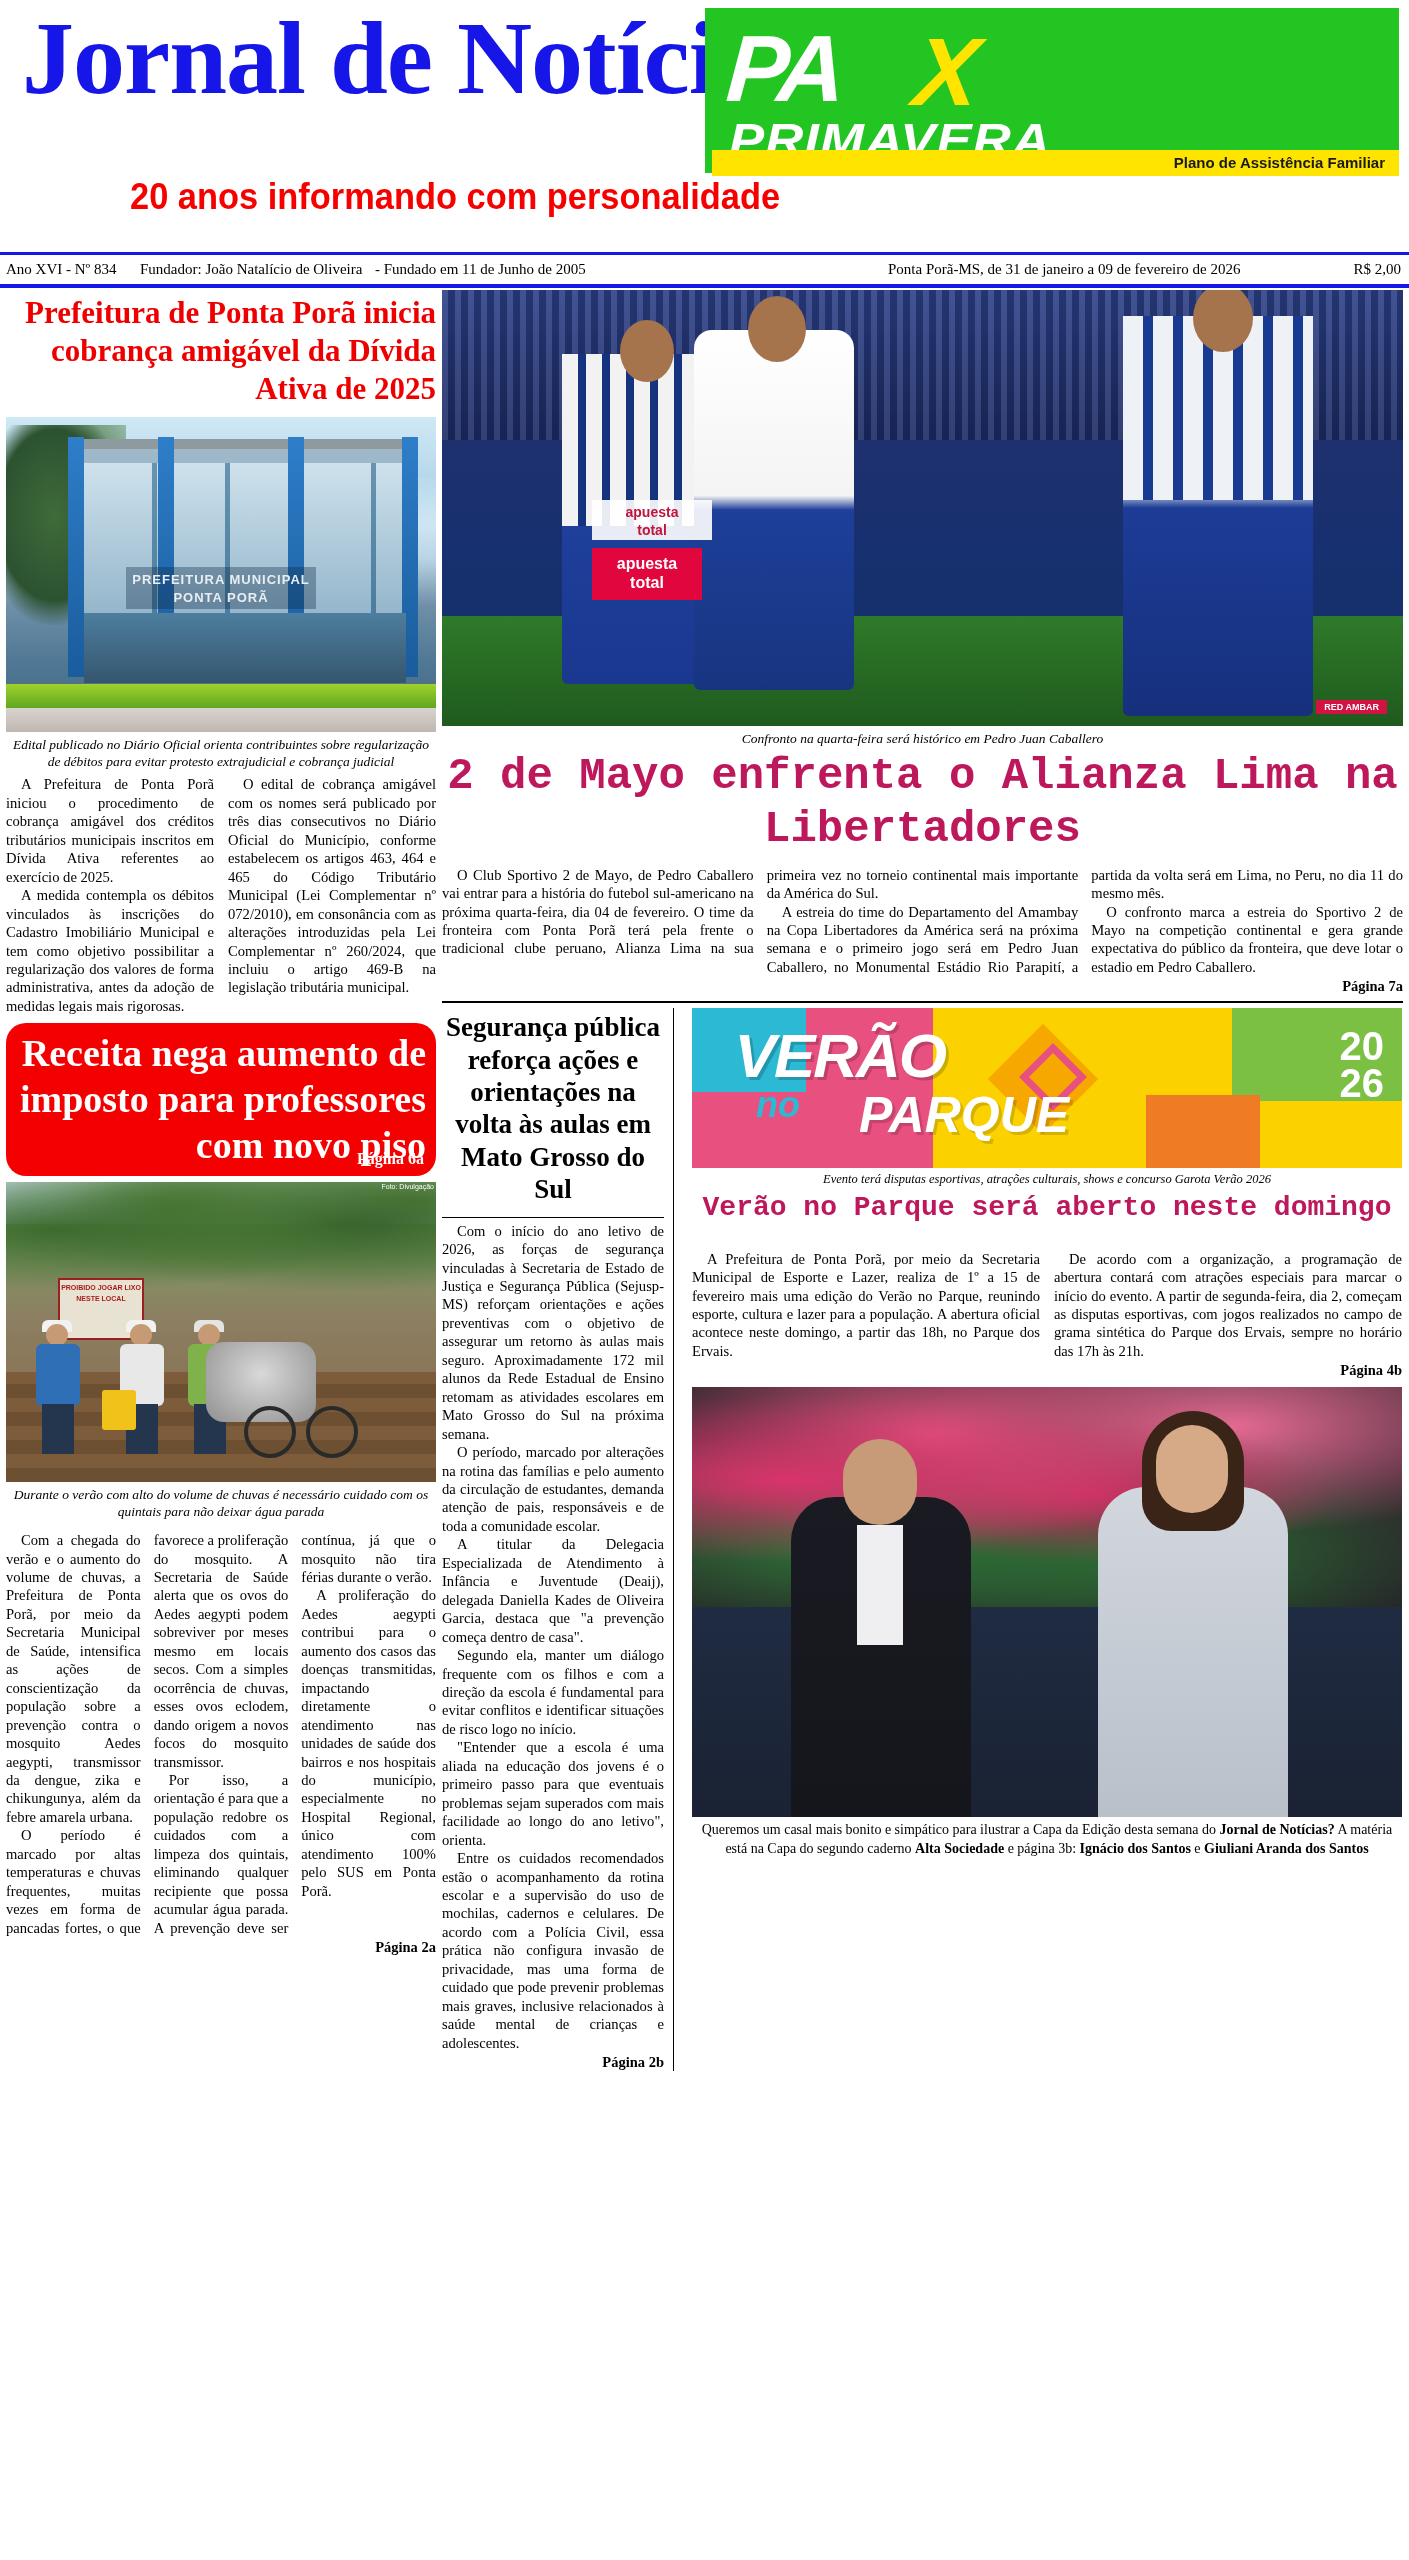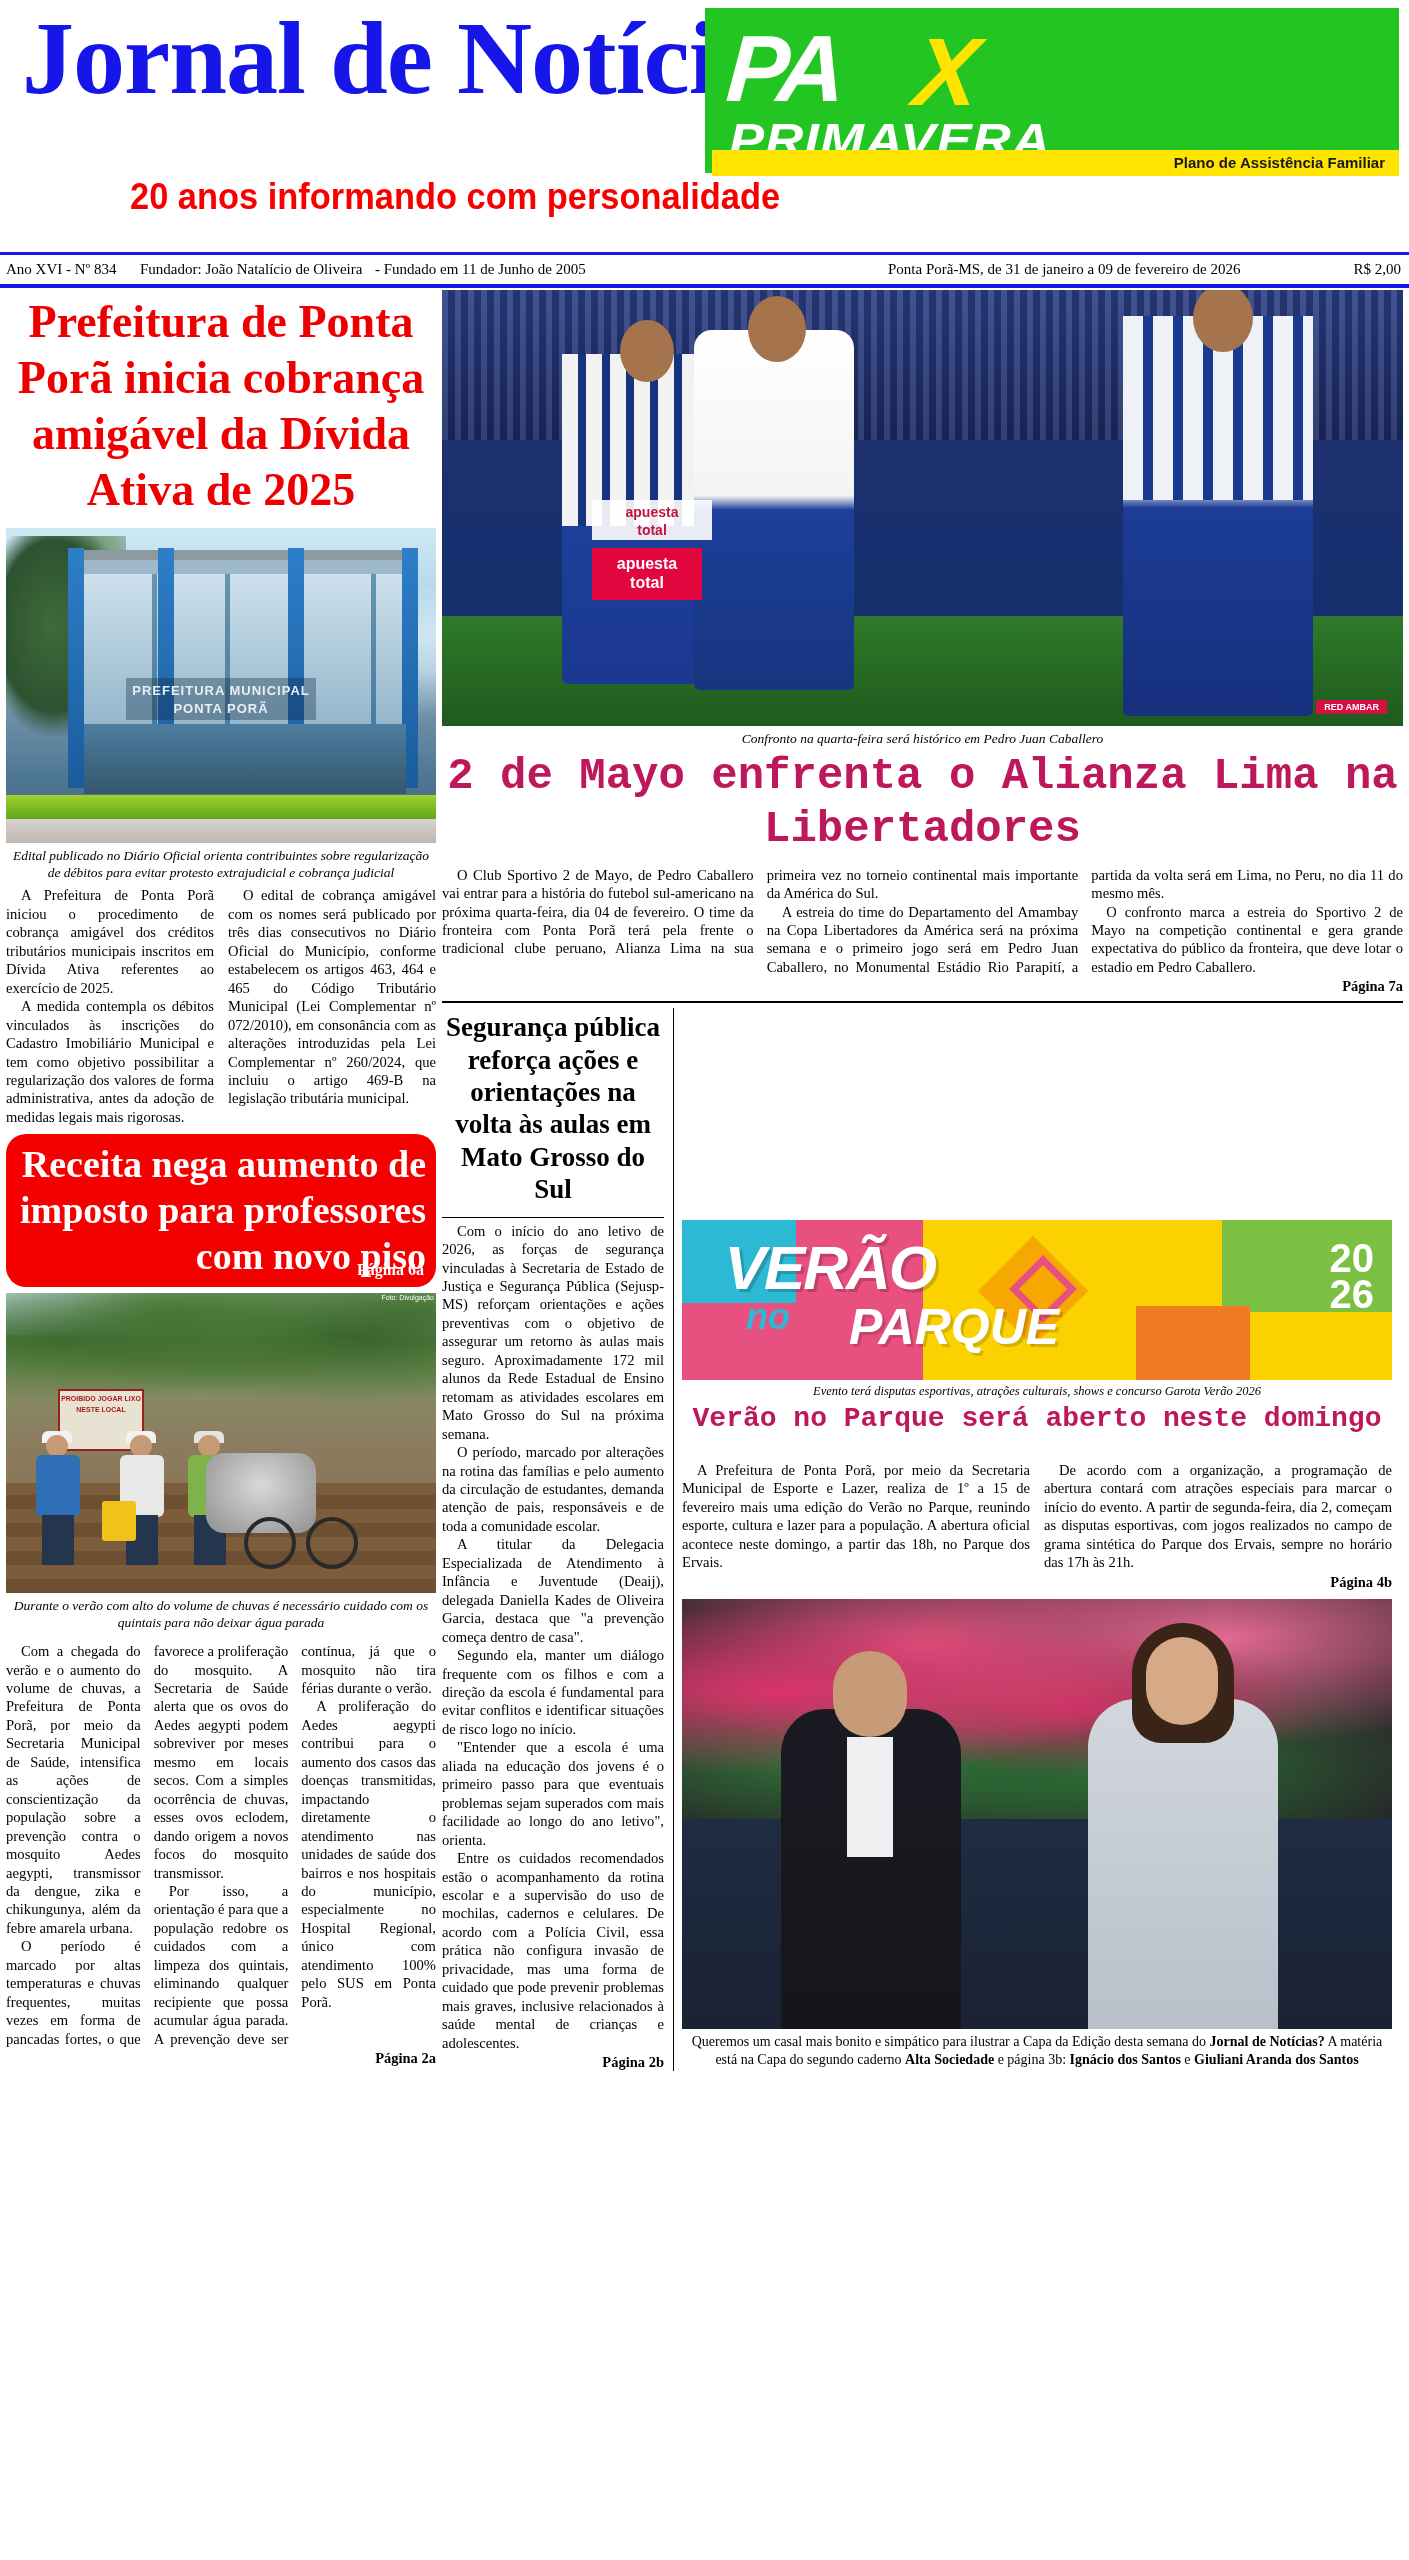--- a/index.html
+++ b/index.html
@@ -73,22 +73,22 @@
 
   
   .page { position:absolute; left:0; top:290px; width:1409px; height:2270px; }
 
   .colL { position:absolute; left:6px; top:0; width:430px; }
   .colR { position:absolute; left:442px; top:0; width:961px; }
 
   
   .hl-red-main {
     font-family:"Liberation Serif", serif; font-weight:bold;
-    font-size:46px; line-height:1.22; color:#ef0000;
-    text-align:center; padding-top:4px;
+    font-size:31px; line-height:1.22; color:#ef0000;
+    text-align:right; padding-top:4px;
   }
 
   
   .photo { position:relative; overflow:hidden; background:#6a7f92; }
   .caption {
     font-family:"Liberation Serif", serif;
     font-weight:normal; font-style:italic;
     font-size:13.5px; line-height:1.26; text-align:center;
     padding:4px 2px 3px;
   }
@@ -449,21 +449,21 @@
 
     <div class="bodytext body3" style="margin-top:10px;">
       <p>O Club Sportivo 2 de Mayo, de Pedro Caballero vai entrar para a história do futebol sul-americano na próxima quarta-feira, dia 04 de fevereiro. O time da fronteira com Ponta Porã terá pela frente o tradicional clube peruano, Alianza Lima na sua primeira vez no torneio continental mais importante da América do Sul.</p>
       <p>A estreia do time do Departamento del Amambay na Copa Libertadores da América será na próxima semana e o primeiro jogo será em Pedro Juan Caballero, no Monumental Estádio Rio Parapití, a partida da volta será em Lima, no Peru, no dia 11 do mesmo mês.</p>
       <p>O confronto marca a estreia do Sportivo 2 de Mayo na competição continental e gera grande expectativa do público da fronteira, que deve lotar o estadio em Pedro Caballero.</p>
     </div>
     <span class="pagelink">Página 7a</span>
 
     <div class="hr-black"></div>
 
-    <div style="position:relative; display:flex; gap:8px;align-items:flex-end;">
+    <div style="position:relative; display:flex; gap:18px;">
 
       <div style="width:232px; border-right:1px solid #000; padding-right:9px;">
         <div class="blue-head-box">Segurança pública reforça ações e orientações na volta às aulas em Mato Grosso do Sul</div>
         <div class="hr-thin"></div>
         <div class="bodytext">
           <p>Com o início do ano letivo de 2026, as forças de segurança vinculadas à Secretaria de Estado de Justiça e Segurança Pública (Sejusp-MS) reforçam orientações e ações preventivas com o objetivo de assegurar um retorno às aulas mais seguro. Aproximadamente 172 mil alunos da Rede Estadual de Ensino retomam as atividades escolares em Mato Grosso do Sul na próxima semana.</p>
           <p>O período, marcado por alterações na rotina das famílias e pelo aumento da circulação de estudantes, demanda atenção de pais, responsáveis e de toda a comunidade escolar.</p>
           <p>A titular da Delegacia Especializada de Atendimento à Infância e Juventude (Deaij), delegada Daniella Kades de Oliveira Garcia, destaca que "a prevenção começa dentro de casa".</p>
           <p>Segundo ela, manter um diálogo frequente com os filhos e com a direção da escola é fundamental para evitar conflitos e identificar situações de risco logo no início.</p>
           <p>"Entender que a escola é uma aliada na educação dos jovens é o primeiro passo para que eventuais problemas sejam superados com mais facilidade ao longo do ano letivo", orienta.</p>

